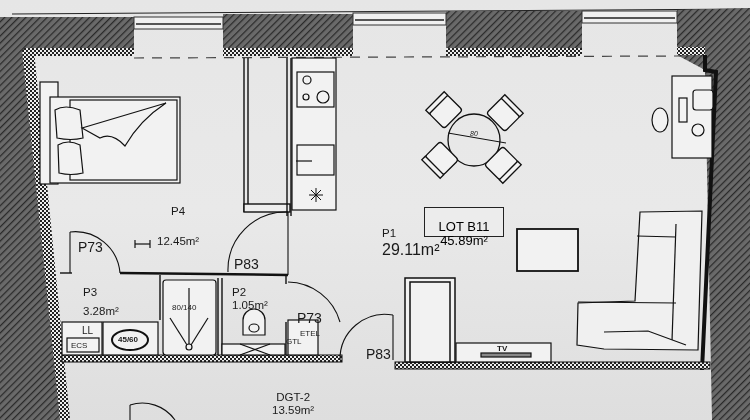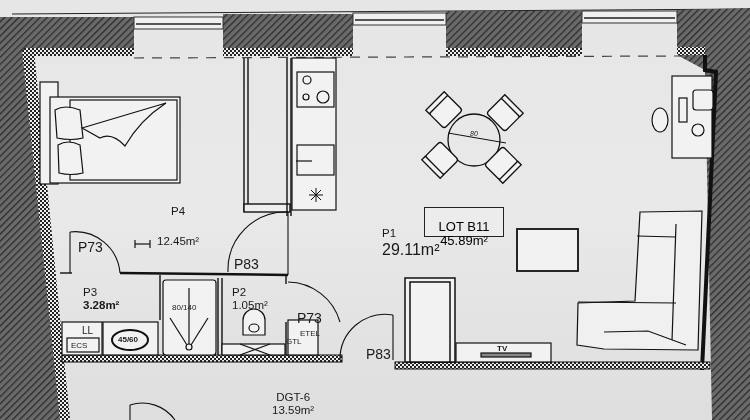--- a/index.html
+++ b/index.html
@@ -203,28 +203,28 @@
 <div class="lbl room" style="left:382px;top:228px;">
   <span>P1</span>
   <span class="area" style="font-size:16px;margin-top:2px;">29.11m²</span>
 </div>
 <div class="lbl room" style="left:232px;top:287px;">
   <span>P2</span>
   <span class="area" style="margin-top:1px;">1.05m²</span>
 </div>
 <div class="lbl room" style="left:83px;top:287px;">
   <span>P3</span>
-  <span class="area" style="margin-top:1px;font-weight:bold;">3.28m²</span>
+  <span class="area" style="margin-top:7px;">3.28m²</span>
 </div>
 <div class="lbl room" style="left:157px;top:206px;text-align:center;">
   <span>P4</span>
   <span class="area" style="margin-top:18px;">12.45m²</span>
 </div>
 <div class="lbl room" style="left:272px;top:392px;text-align:center;">
-  <span>DGT-6</span>
+  <span>DGT-2</span>
   <span class="area" style="margin-top:1px;">13.59m²</span>
 </div>
 
 <div class="lbl door" style="left:78px;top:240px;">P73</div>
 <div class="lbl door" style="left:234px;top:257px;">P83</div>
 <div class="lbl door" style="left:297px;top:311px;">P73</div>
 <div class="lbl door" style="left:366px;top:347px;">P83</div>
 
 <div class="lbl small" style="left:172px;top:304px;">80/140</div>
 <div class="lbl small" style="left:118px;top:336px;font-weight:bold;">45/60</div>

